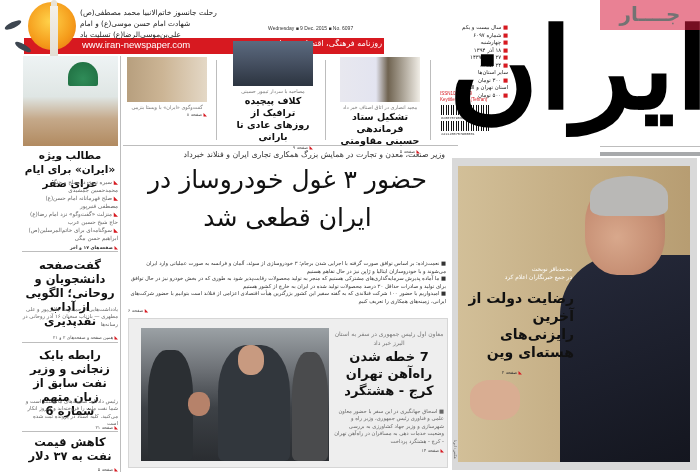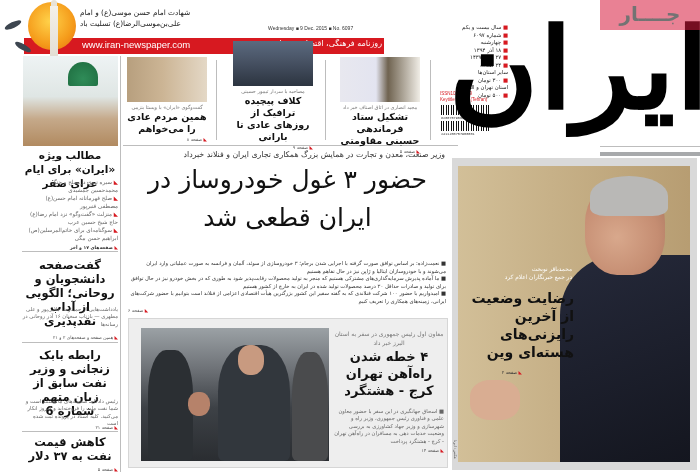--- a/index.html
+++ b/index.html
@@ -86,20 +86,21 @@
 
 <div class="abs red-bar"></div>
 <div class="abs sun"></div>
 <div class="abs minaret-top"></div>
 <div class="abs minaret"></div>
 <div class="abs bird" style="left:4px;top:22px;"></div>
 <div class="abs bird" style="left:14px;top:44px;transform:rotate(30deg);"></div>
 <div class="abs url">www.iran-newspaper.com</div>
 <div class="abs header-tag rtl" style="left:262px;width:120px;overflow:hidden;white-space:nowrap;">روزنامه فرهنگی، اقتصادی، سیاسی و اجتماعی صبح ایران</div>
 <div class="abs mourning rtl">
+  <div>رحلت جانسوز خاتم‌الانبیا محمد مصطفی(ص)</div>
   <div>شهادت امام حسن موسی(ع) و امام علی‌بن‌موسی‌الرضا(ع) تسلیت باد</div>
 </div>
 <div class="abs date-line">Wednesday ■ 9 Dec. 2015 ■ No. 6097</div>
 
 <div class="abs masthead-info rtl">
   <div><span class="bul">■</span> <span>سال بیست و یکم</span></div>
   <div><span class="bul">■</span> <span>شماره ۶۰۹۷</span></div>
   <div><span class="bul">■</span> <span>چهارشنبه</span></div>
   <div><span class="bul">■</span> <span>۱۸ آذر ۱۳۹۴</span></div>
   <div><span class="bul">■</span> <span>۲۷ صفر ۱۴۳۷</span></div>
@@ -138,21 +139,20 @@
 </div>
 <div class="abs teaser rtl" style="left:233px;top:41px;">
   <div class="teaser-photo" style="background:linear-gradient(180deg,#5b6a7f 0%,#4a5567 40%,#2c3440 100%);"></div>
   <div class="teaser-kicker">مصاحبه با سردار تیمور حسینی</div>
   <div class="teaser-title">کلاف پیچیده ترافیک از روزهای عادی تا بارانی</div>
   <div class="page-ref"><span class="mk">◣</span> <span>صفحه ۹</span></div>
 </div>
 <div class="abs teaser rtl" style="left:127px;top:57px;">
   <div class="teaser-photo" style="background:linear-gradient(90deg,#b79f7e 0%,#ccb595 45%,#e4d8c6 100%);"></div>
   <div class="teaser-kicker">گفت‌وگوی «ایران» با ویستا بنزیبی</div>
-  <div class="teaser-title">همین مردم عادی را می‌خواهم</div>
   <div class="page-ref"><span class="mk">◣</span> <span>صفحه ۸</span></div>
 </div>
 
 <div class="abs rule-thin" style="left:120px;top:56px;width:1px;height:416px;"></div>
 <div class="abs left-photo"></div>
 <div class="abs dome"></div>
 <div class="abs left-title rtl">مطالب ویژه «ایران» برای ایام عزای صفر</div>
 <div class="abs left-list rtl">
   <div><span class="mk">◣</span> <span>سیره نبوی در صلح و جنگ</span></div>
   <div>محمدحسین جمشیدی</div>
@@ -189,31 +189,31 @@
 </div>
 
 <div class="abs box"></div>
 <div class="abs train-photo"></div>
 <div class="abs train-figure" style="left:148px;top:350px;width:45px;height:111px;background:#2b2f33;"></div>
 <div class="abs train-figure" style="left:218px;top:345px;width:72px;height:116px;background:#32373d;"></div>
 <div class="abs" style="left:238px;top:345px;width:26px;height:30px;border-radius:45%;background:#c89a80;"></div>
 <div class="abs" style="left:188px;top:392px;width:22px;height:24px;border-radius:45%;background:#b6826a;"></div>
 <div class="abs train-figure" style="left:292px;top:352px;width:36px;height:109px;background:#4a4b4d;"></div>
 <div class="abs box-kicker rtl">معاون اول رئیس جمهوری در سفر به استان البرز خبر داد</div>
-<div class="abs box-title rtl">۴ خطه شدن راه‌آهن تهران کرج - هشتگرد</div>
+<div class="abs box-title rtl">7 خطه شدن راه‌آهن تهران کرج - هشتگرد</div>
 <div class="abs box-body rtl">
   <div>■ <span>اسحاق جهانگیری در این سفر با حضور معاون علمی و فناوری رئیس جمهوری، وزیر راه و شهرسازی و وزیر جهاد کشاورزی به بررسی وضعیت خدمات دهی به مسافران در راه‌آهن تهران - کرج - هشتگرد پرداخت</span></div>
   <div class="page-ref"><span style="color:#d71920;">◣</span> <span>صفحه ۱۴</span></div>
 </div>
 
 <div class="abs photo-frame"></div>
 <div class="abs photo-inner"></div>
 <div class="abs suit"></div>
 <div class="abs head"></div>
 <div class="abs hair"></div>
 <div class="abs hand"></div>
 <div class="abs photo-kicker rtl">
   <div>محمدباقر نوبخت</div>
   <div>در جمع خبرنگاران اعلام کرد</div>
 </div>
-<div class="abs photo-title rtl">رضایت وضعیت از آخرین رایزنی‌های هسته‌ای وین</div>
+<div class="abs photo-title rtl">رضایت دولت از آخرین رایزنی‌های هسته‌ای وین</div>
 <div class="abs photo-ref rtl"><span class="mk">◣</span> <span>صفحه ۲</span></div>
 <div class="abs credit">عکس: ایرنا</div>
 
 </body></html>

